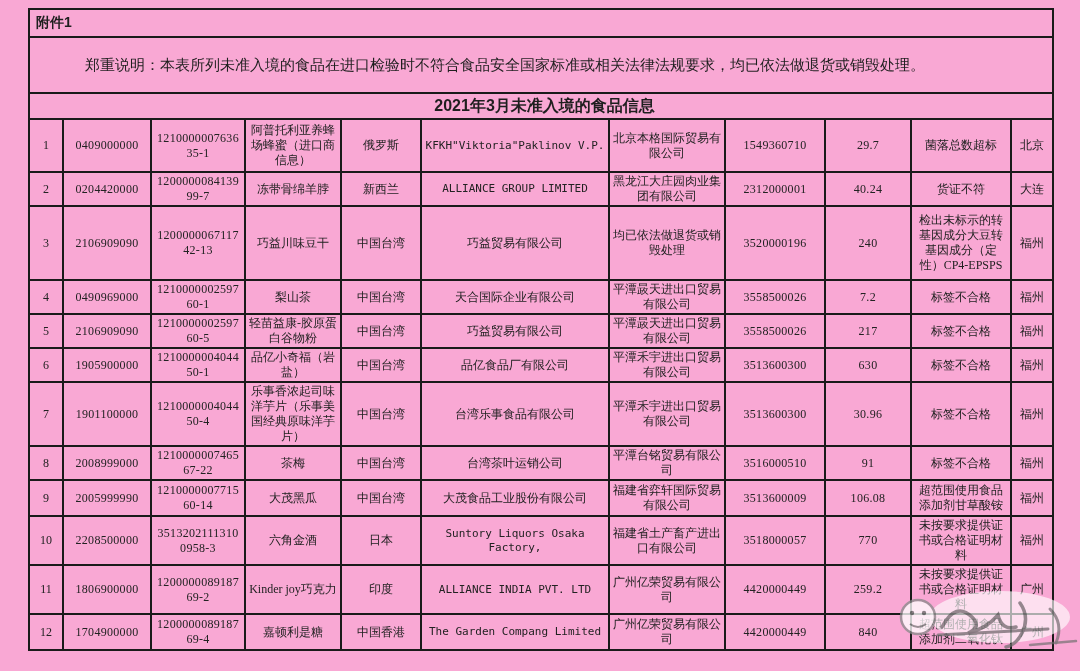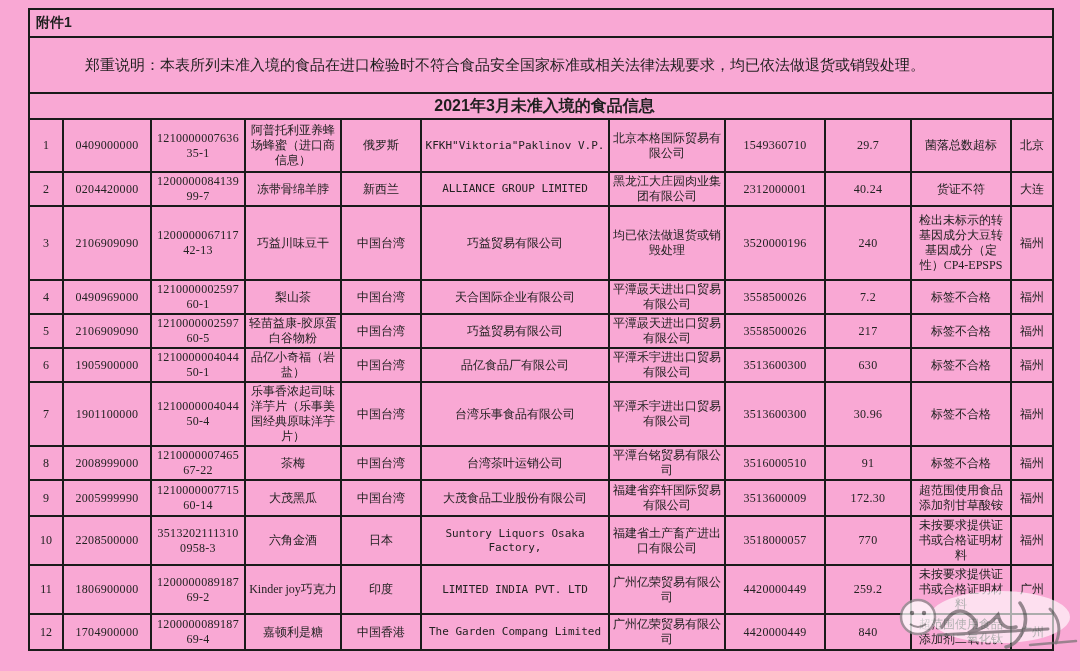--- a/index.html
+++ b/index.html
@@ -230,21 +230,21 @@
         </tr>
         <tr>
           <td>9</td>
           <td class="num">2005999990</td>
           <td class="num ciq">121000000771560-14</td>
           <td>大茂黑瓜</td>
           <td>中国台湾</td>
           <td>大茂食品工业股份有限公司</td>
           <td>福建省弈轩国际贸易有限公司</td>
           <td class="num">3513600009</td>
-          <td class="num">172.30</td>
+          <td class="num">106.08</td>
           <td>超范围使用食品添加剂甘草酸铵</td>
           <td>福州</td>
         </tr>
         <tr>
           <td>10</td>
           <td class="num">2208500000</td>
           <td class="num ciq">35132021113100958-3</td>
           <td>六角金酒</td>
           <td>日本</td>
           <td class="latin">Suntory Liquors Osaka Factory,</td>
@@ -253,21 +253,21 @@
           <td class="num">770</td>
           <td>未按要求提供证书或合格证明材料</td>
           <td>福州</td>
         </tr>
         <tr>
           <td>11</td>
           <td class="num">1806900000</td>
           <td class="num ciq">120000008918769-2</td>
           <td>Kinder joy巧克力</td>
           <td>印度</td>
-          <td class="latin">LIMITED INDIA PVT. LTD</td>
+          <td class="latin">ALLIANCE INDIA PVT. LTD</td>
           <td>广州亿荣贸易有限公司</td>
           <td class="num">4420000449</td>
           <td class="num">259.2</td>
           <td>未按要求提供证书或合格证明材料</td>
           <td>广州</td>
         </tr>
         <tr>
           <td>12</td>
           <td class="num">1704900000</td>
           <td class="num ciq">120000008918769-4</td>

